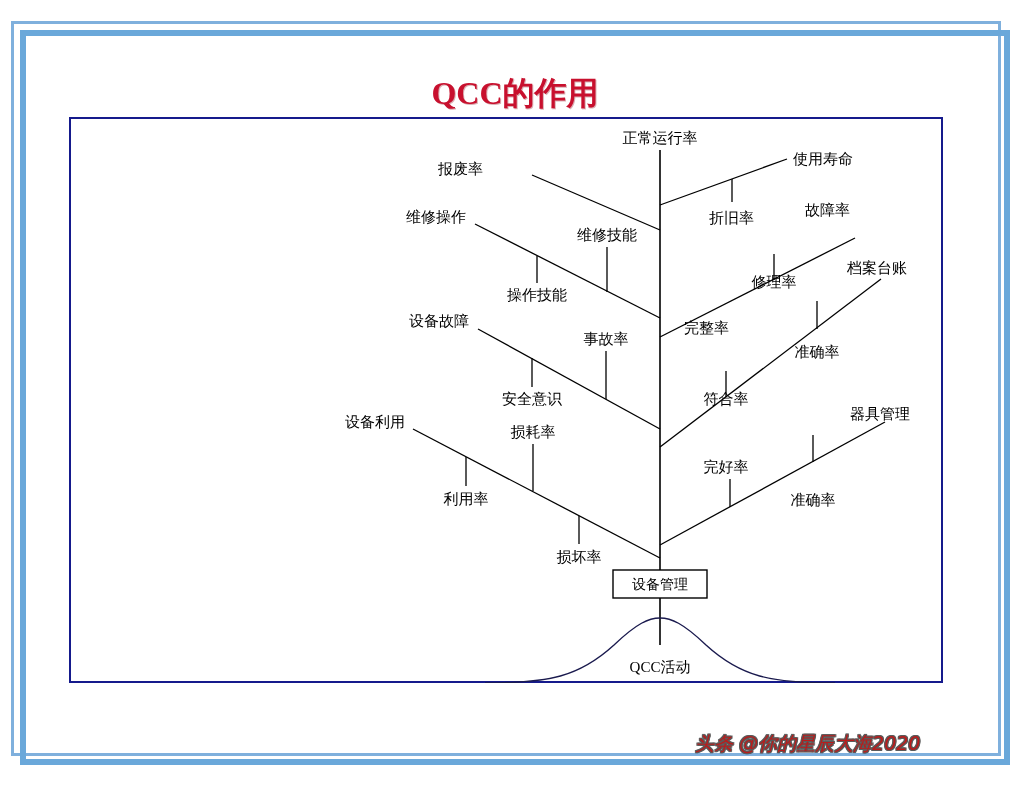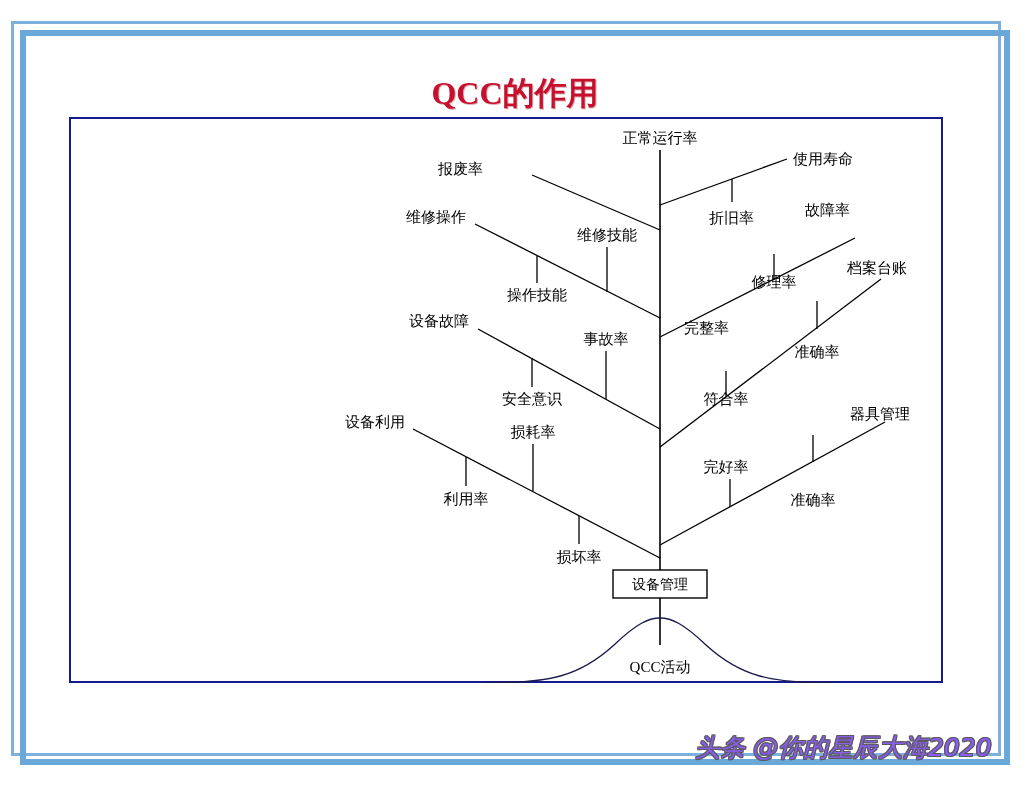--- a/index.html
+++ b/index.html
@@ -120,23 +120,23 @@
     fill: #ffffff;
     stroke: #000000;
     stroke-width: 1.4;
   }
   
   .watermark {
     position: absolute;
     left: 695px;
     top: 731px;
     font-family: "DejaVu Sans", sans-serif;
-    font-size: 25px;
+    font-size: 19px;
     font-style: italic;
-    color: #8b5cf6;
+    color: #b91c1c;
     white-space: nowrap;
     text-shadow:
       -1px -1px 0 #5b5b5b,  1px -1px 0 #5b5b5b,
       -1px  1px 0 #5b5b5b,  1px  1px 0 #5b5b5b,
        0px -1px 0 #5b5b5b,  0px  1px 0 #5b5b5b,
       -1px  0px 0 #5b5b5b,  1px  0px 0 #5b5b5b;
   }
 </style>
 </head>
 <body>

